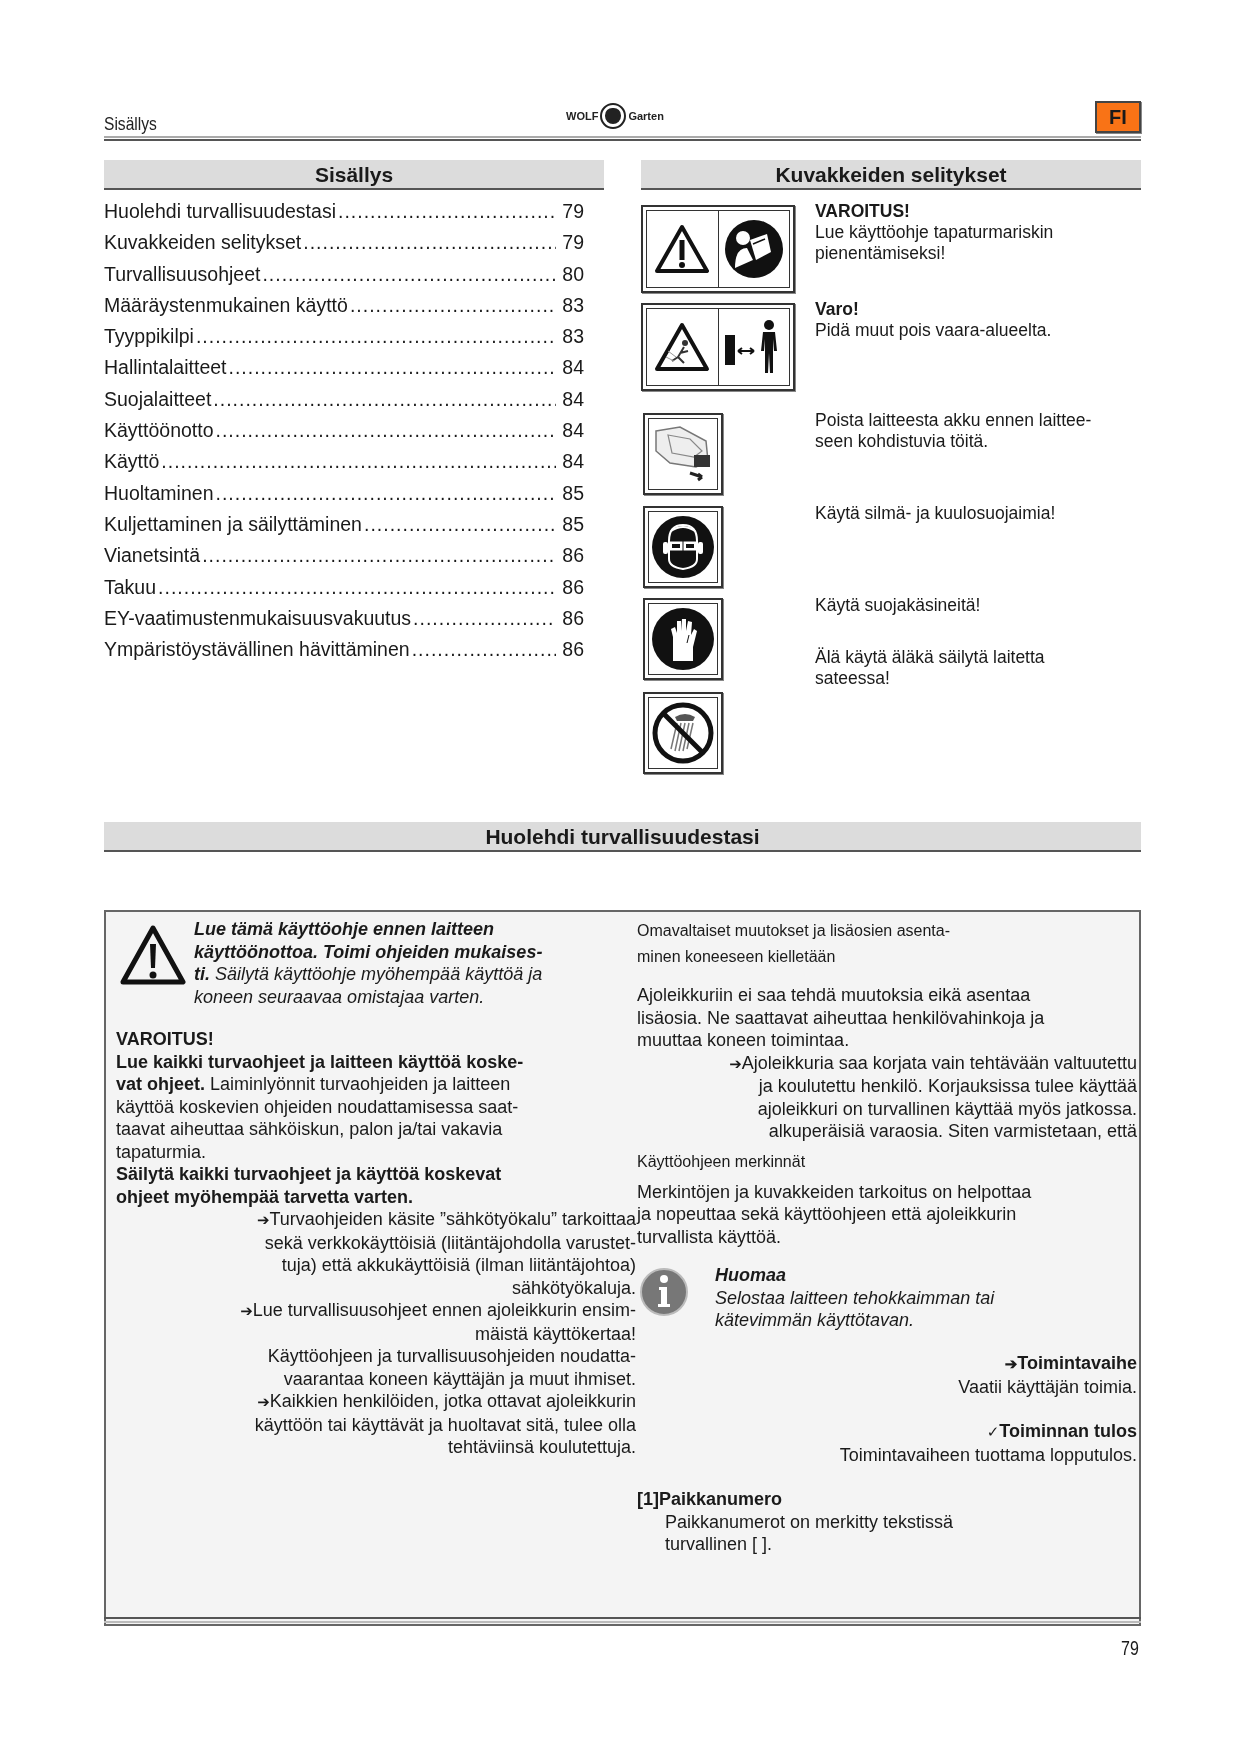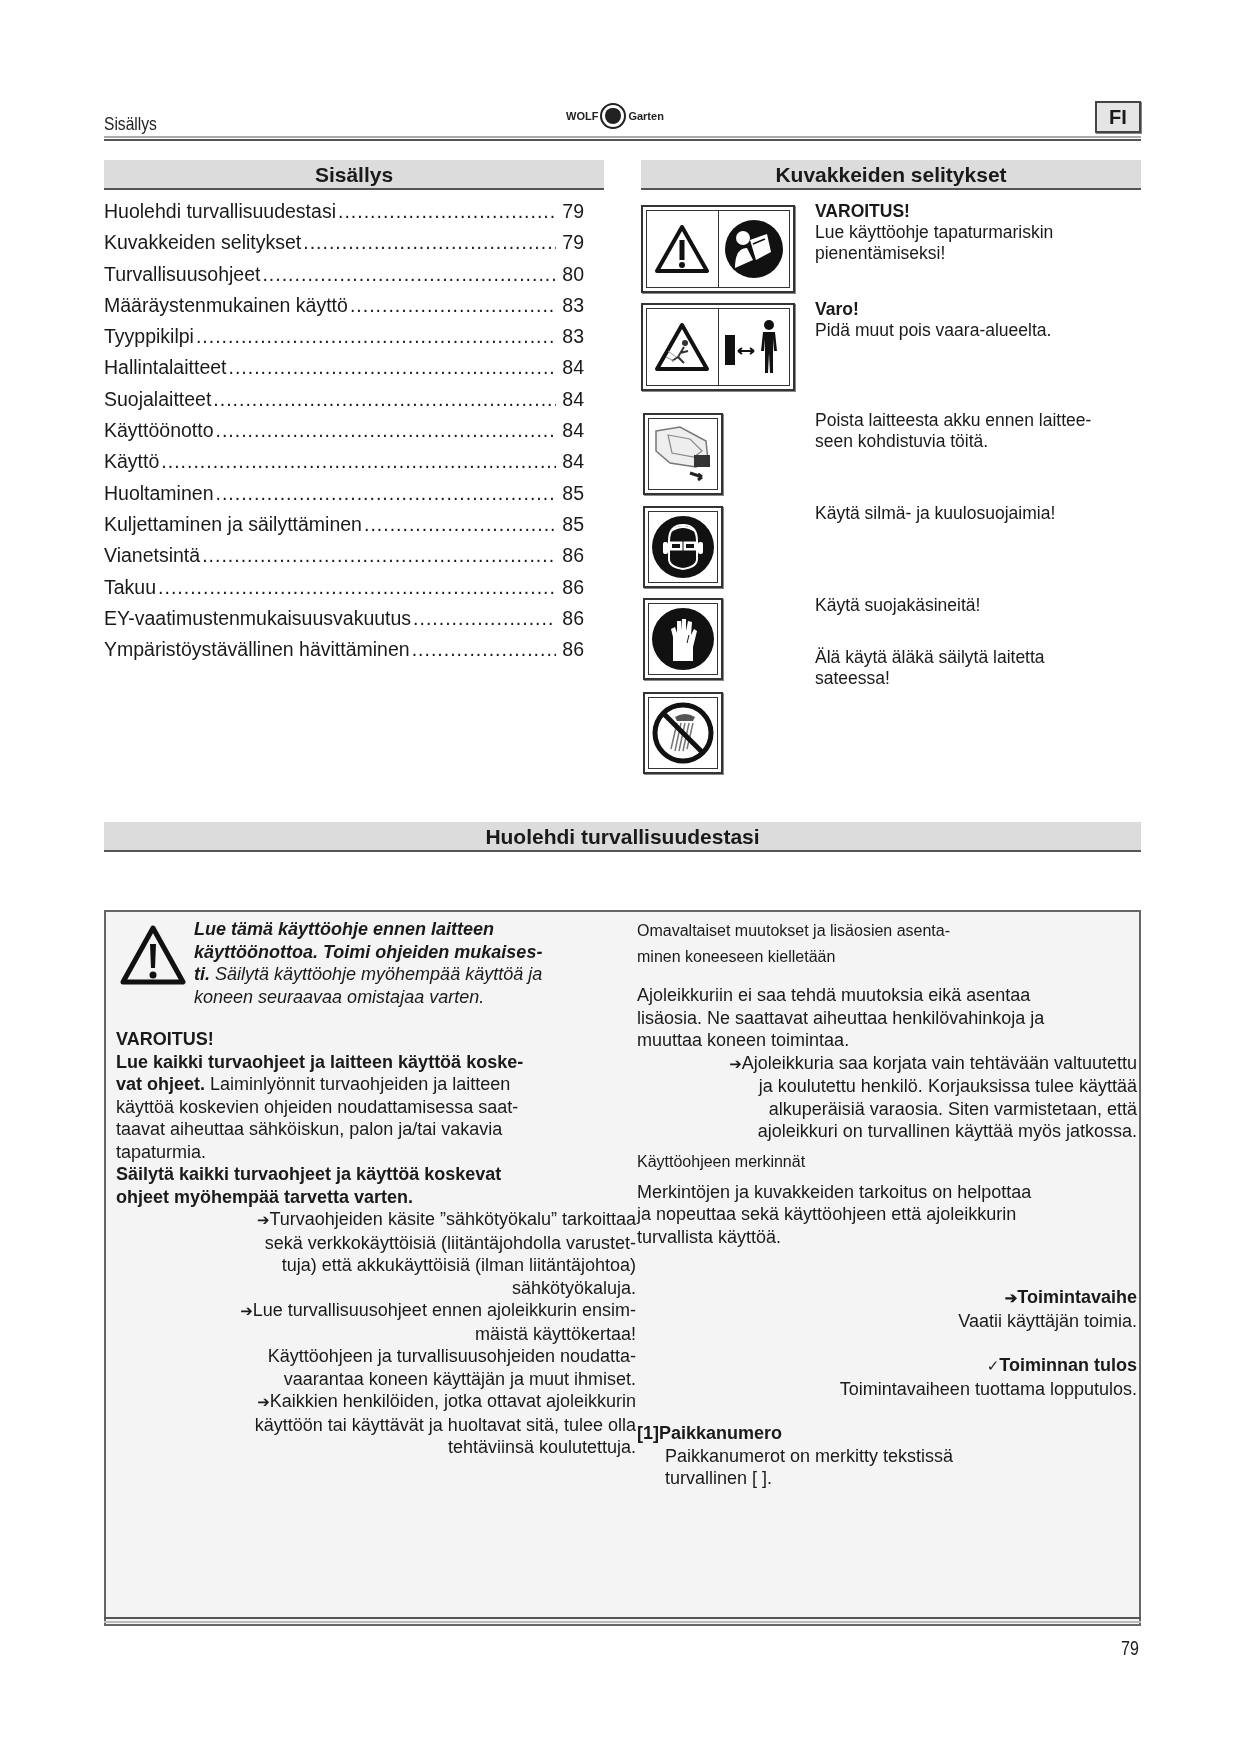--- a/index.html
+++ b/index.html
@@ -3,21 +3,21 @@
 <meta charset="utf-8">
 <style>
   * { box-sizing: border-box; margin: 0; padding: 0; }
   html, body { width: 1241px; height: 1754px; background: #ffffff; }
   body { position: relative; font-family: "Liberation Sans", sans-serif; color: #1a1a1a; overflow: hidden; }
 
   .hdr-left { position: absolute; left: 104px; top: 113px; font-size: 19px; transform: scaleX(0.82); transform-origin: left; color: #222; }
   .logo { position: absolute; left: 566px; top: 103px; display: flex; align-items: center; gap: 2px; font-weight: bold; font-size: 11px; color: #222; }
   .logo .wolf-head { width: 26px; height: 26px; border-radius: 50%; border: 2px solid #222; display: flex; align-items: center; justify-content: center; background:#fff; }
   .logo .wolf-head span { width: 16px; height: 16px; background: #222; border-radius: 45% 45% 50% 50%; display: block; }
-  .lang-badge { position: absolute; left: 1095px; top: 101px; width: 46px; height: 32px; background: #e5e5e5; border: 2px solid #444; box-shadow: 1px 1px 0 #888; display:flex; align-items:center; justify-content:center; font-weight: bold; font-size: 20px; }
+  .lang-badge { position: absolute; left: 1095px; top: 101px; width: 46px; height: 32px; background: #f97316; border: 2px solid #444; box-shadow: 1px 1px 0 #888; display:flex; align-items:center; justify-content:center; font-weight: bold; font-size: 20px; }
   .rule-top { position: absolute; left: 104px; top: 136px; width: 1037px; height: 5px; border-top: 2px solid #aaa; border-bottom: 2px solid #555; }
   .rule-bottom { position: absolute; left: 104px; top: 1617px; width: 1037px; height: 6px; border-top: 2px solid #555; border-bottom: 2px solid #bbb; }
   .page-num { position: absolute; left: 1121px; top: 1637px; font-size: 20px; transform: scaleX(0.8); transform-origin: left; }
 
   .sec-head { position: absolute; height: 30px; background: #dcdcdc; border-bottom: 2px solid #555; font-weight: bold; font-size: 21px; text-align: center; line-height: 30px; }
 
   
   .toc { position: absolute; left: 104px; top: 200px; width: 480px; }
   .toc-row { display: flex; align-items: baseline; height: 31.3px; font-size: 19.5px; }
   .toc-row .t { white-space: nowrap; }
@@ -308,30 +308,40 @@
   <div class="col-r">
     <div class="h2">Omavaltaiset muutokset ja lisäosien asenta-</div>
     <div class="h2">minen koneeseen kielletään</div>
     <div style="height:14px;"></div>
     <div>Ajoleikkuriin ei saa tehdä muutoksia eikä asentaa</div>
     <div>lisäosia. Ne saattavat aiheuttaa henkilövahinkoja ja</div>
     <div>muuttaa koneen toimintaa.</div>
     <div class="ind">
       <div class="overflow"><span class="arrow">➔</span><span>Ajoleikkuria saa korjata vain tehtävään valtuutettu</span></div>
       <div>ja koulutettu henkilö. Korjauksissa tulee käyttää</div>
+      <div>ajoleikkuri on turvallinen käyttää myös jatkossa.</div>
       <div>alkuperäisiä varaosia. Siten varmistetaan, että</div>
-      <div>ajoleikkuri on turvallinen käyttää myös jatkossa.</div>
     </div>
     <div style="height:6px;"></div>
     <div class="h2">Käyttöohjeen merkinnät</div>
     <div style="height:6px;"></div>
     <div>Merkintöjen ja kuvakkeiden tarkoitus on helpottaa</div>
     <div>ja nopeuttaa sekä käyttöohjeen että ajoleikkurin</div>
     <div>turvallista käyttöä.</div>
     <div style="height:16px;"></div>
+    <div style="position:relative; padding-left:78px; height:66px;">
+      <svg style="position:absolute; left:2px; top:2px;" width="50" height="52" viewBox="0 0 50 52">
+          <circle cx="25" cy="26" r="23" fill="#777" stroke="#bbb" stroke-width="2"></circle>
+          <circle cx="25" cy="13" r="4" fill="#fff"></circle>
+          <path d="M20 21 L28 21 L28 38 L31 38 L31 41 L19 41 L19 38 L22 38 L22 24 L20 24 Z" fill="#fff"></path>
+        </svg>
+      <div class="bi">Huomaa</div>
+      <div class="it">Selostaa laitteen tehokkaimman tai</div>
+      <div class="it">kätevimmän käyttötavan.</div>
+    </div>
     <div style="height:22px;"></div>
     <div class="ind">
       <div class="b"><span class="arrow">➔</span><span>Toimintavaihe</span></div>
       <div>Vaatii käyttäjän toimia.</div>
     </div>
     <div style="height:22px;"></div>
     <div class="ind">
       <div class="b"><span class="arrow" style="font-weight:normal;">✓</span><span>Toiminnan tulos</span></div>
       <div>Toimintavaiheen tuottama lopputulos.</div>
     </div>

